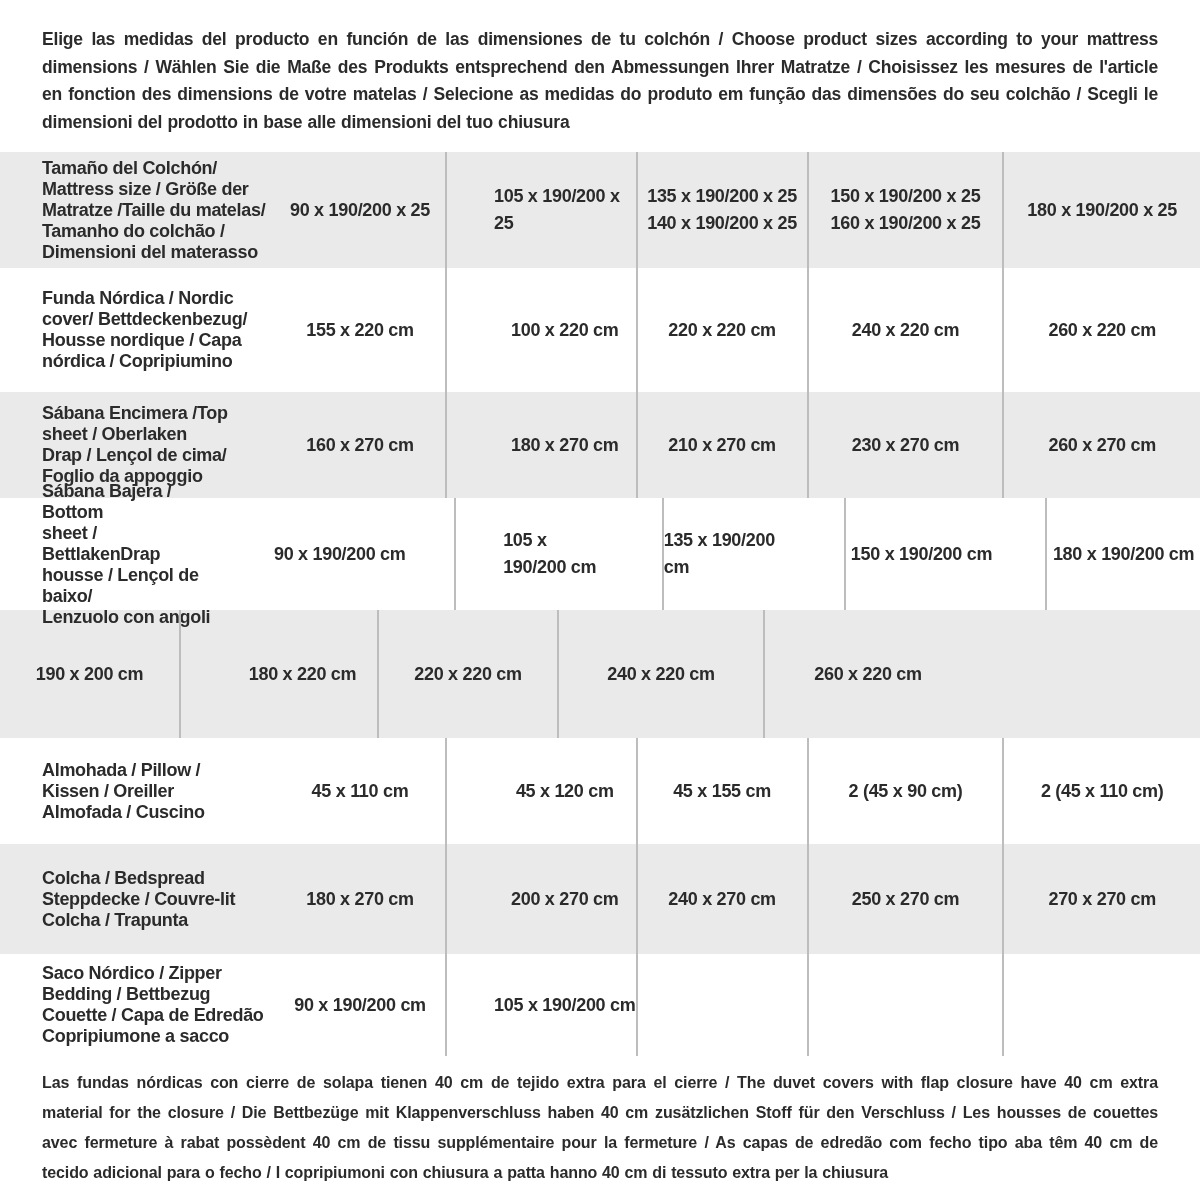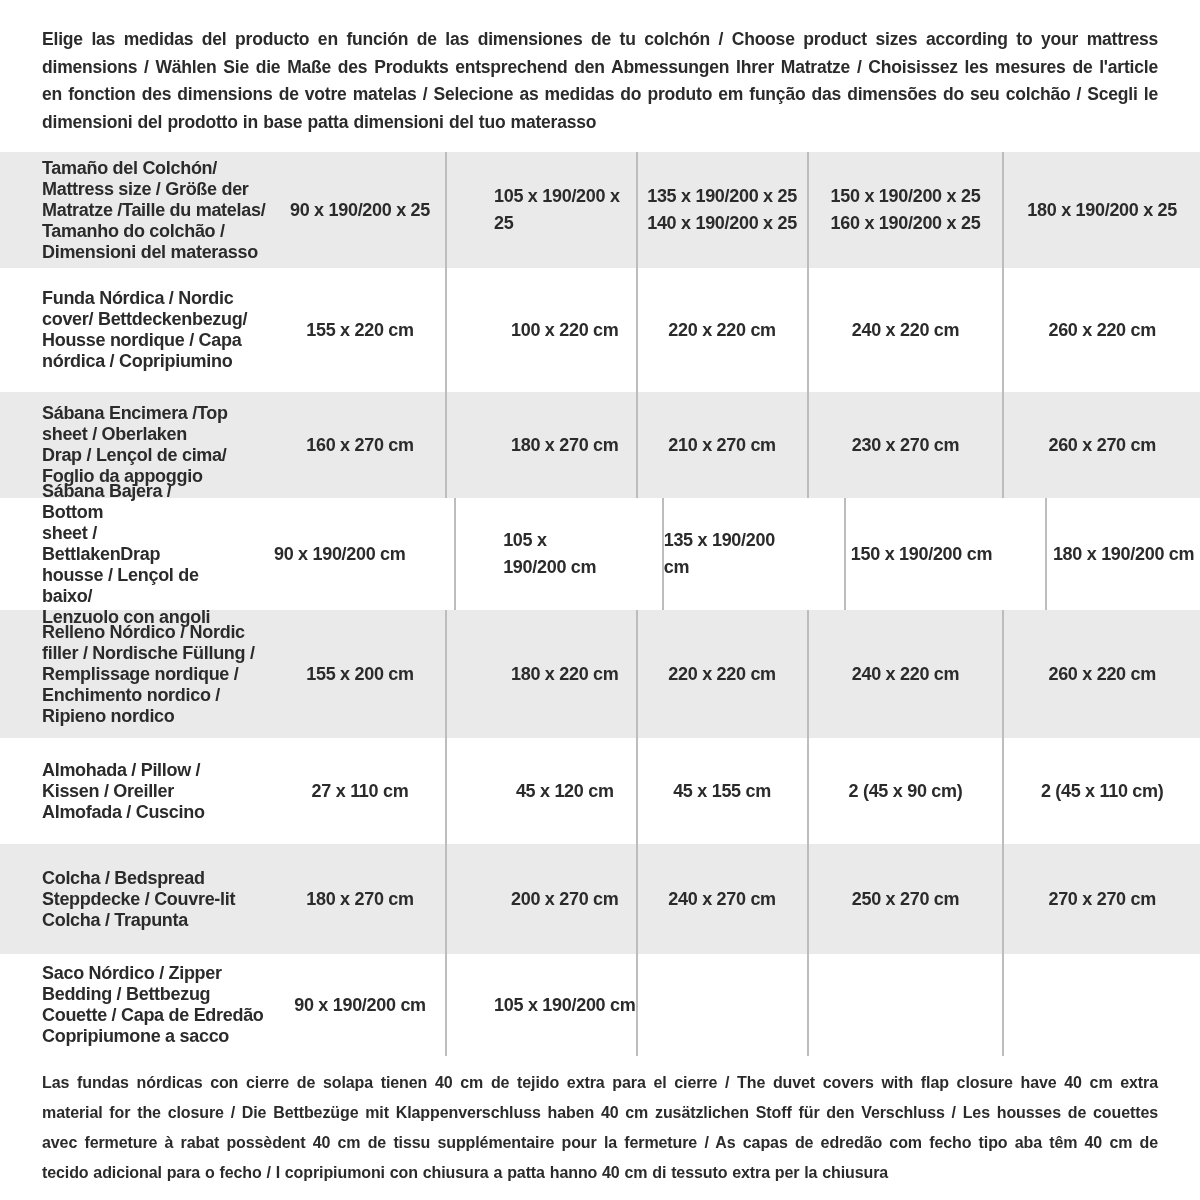--- a/index.html
+++ b/index.html
@@ -45,21 +45,21 @@
   .value-cell { justify-content:center; text-align:center; font-size:18px; }
   .value-cell .val { white-space:pre-line; text-align:left; line-height:27px; letter-spacing:-0.3px; }
 </style>
 </head>
 <body>
 
 <div class="para intro">
   <div class="line">Elige las medidas del producto en función de las dimensiones de tu colchón / Choose product sizes according to your mattress</div>
   <div class="line">dimensions / Wählen Sie die Maße des Produkts entsprechend den Abmessungen Ihrer Matratze / Choisissez les mesures de l'article</div>
   <div class="line">en fonction des dimensions de votre matelas / Selecione as medidas do produto em função das dimensões do seu colchão / Scegli le</div>
-  <div class="line">dimensioni del prodotto in base patta dimensioni del tuo materasso</div>
+  <div class="line">dimensioni del prodotto in base alle dimensioni del tuo chiusura</div>
 </div>
 
 <div class="size-table">
 
   <div class="trow shaded">
     <div class="cell c1 label-cell">Tamaño del Colchón/
 Mattress size / Größe der
 Matratze /Taille du matelas/
 Tamanho do colchão /
 Dimensioni del materasso</div>
@@ -142,48 +142,43 @@
       </div>
     <div class="cell c5 value-cell">
         <span class="val">150 x 190/200 cm</span>
       </div>
     <div class="cell c6 value-cell">
         <span class="val">180 x 190/200 cm</span>
       </div>
   </div>
 
   <div class="trow shaded">
-    <div class="cell c1 label-cell">Relleno Nórdico / Nordic
-filler / Nordische Füllung /
-Remplissage nordique /
-Enchimento nordico /
-Ripieno nordico</div>
-    <div class="cell c2 value-cell">
-        <span class="val">155 x 200 cm</span>
+    <div class="cell c2 value-cell">
+        <span class="val">190 x 200 cm</span>
       </div>
     <div class="cell c3 value-cell">
         <span class="val">180 x 220 cm</span>
       </div>
     <div class="cell c4 value-cell">
         <span class="val">220 x 220 cm</span>
       </div>
     <div class="cell c5 value-cell">
         <span class="val">240 x 220 cm</span>
       </div>
     <div class="cell c6 value-cell">
         <span class="val">260 x 220 cm</span>
       </div>
   </div>
 
   <div class="trow">
     <div class="cell c1 label-cell">Almohada  / Pillow /
 Kissen / Oreiller
 Almofada / Cuscino</div>
     <div class="cell c2 value-cell">
-        <span class="val">27 x 110 cm</span>
+        <span class="val">45 x 110 cm</span>
       </div>
     <div class="cell c3 value-cell">
         <span class="val">45 x 120 cm</span>
       </div>
     <div class="cell c4 value-cell">
         <span class="val">45 x 155 cm</span>
       </div>
     <div class="cell c5 value-cell">
         <span class="val">2 (45 x 90 cm)</span>
       </div>

